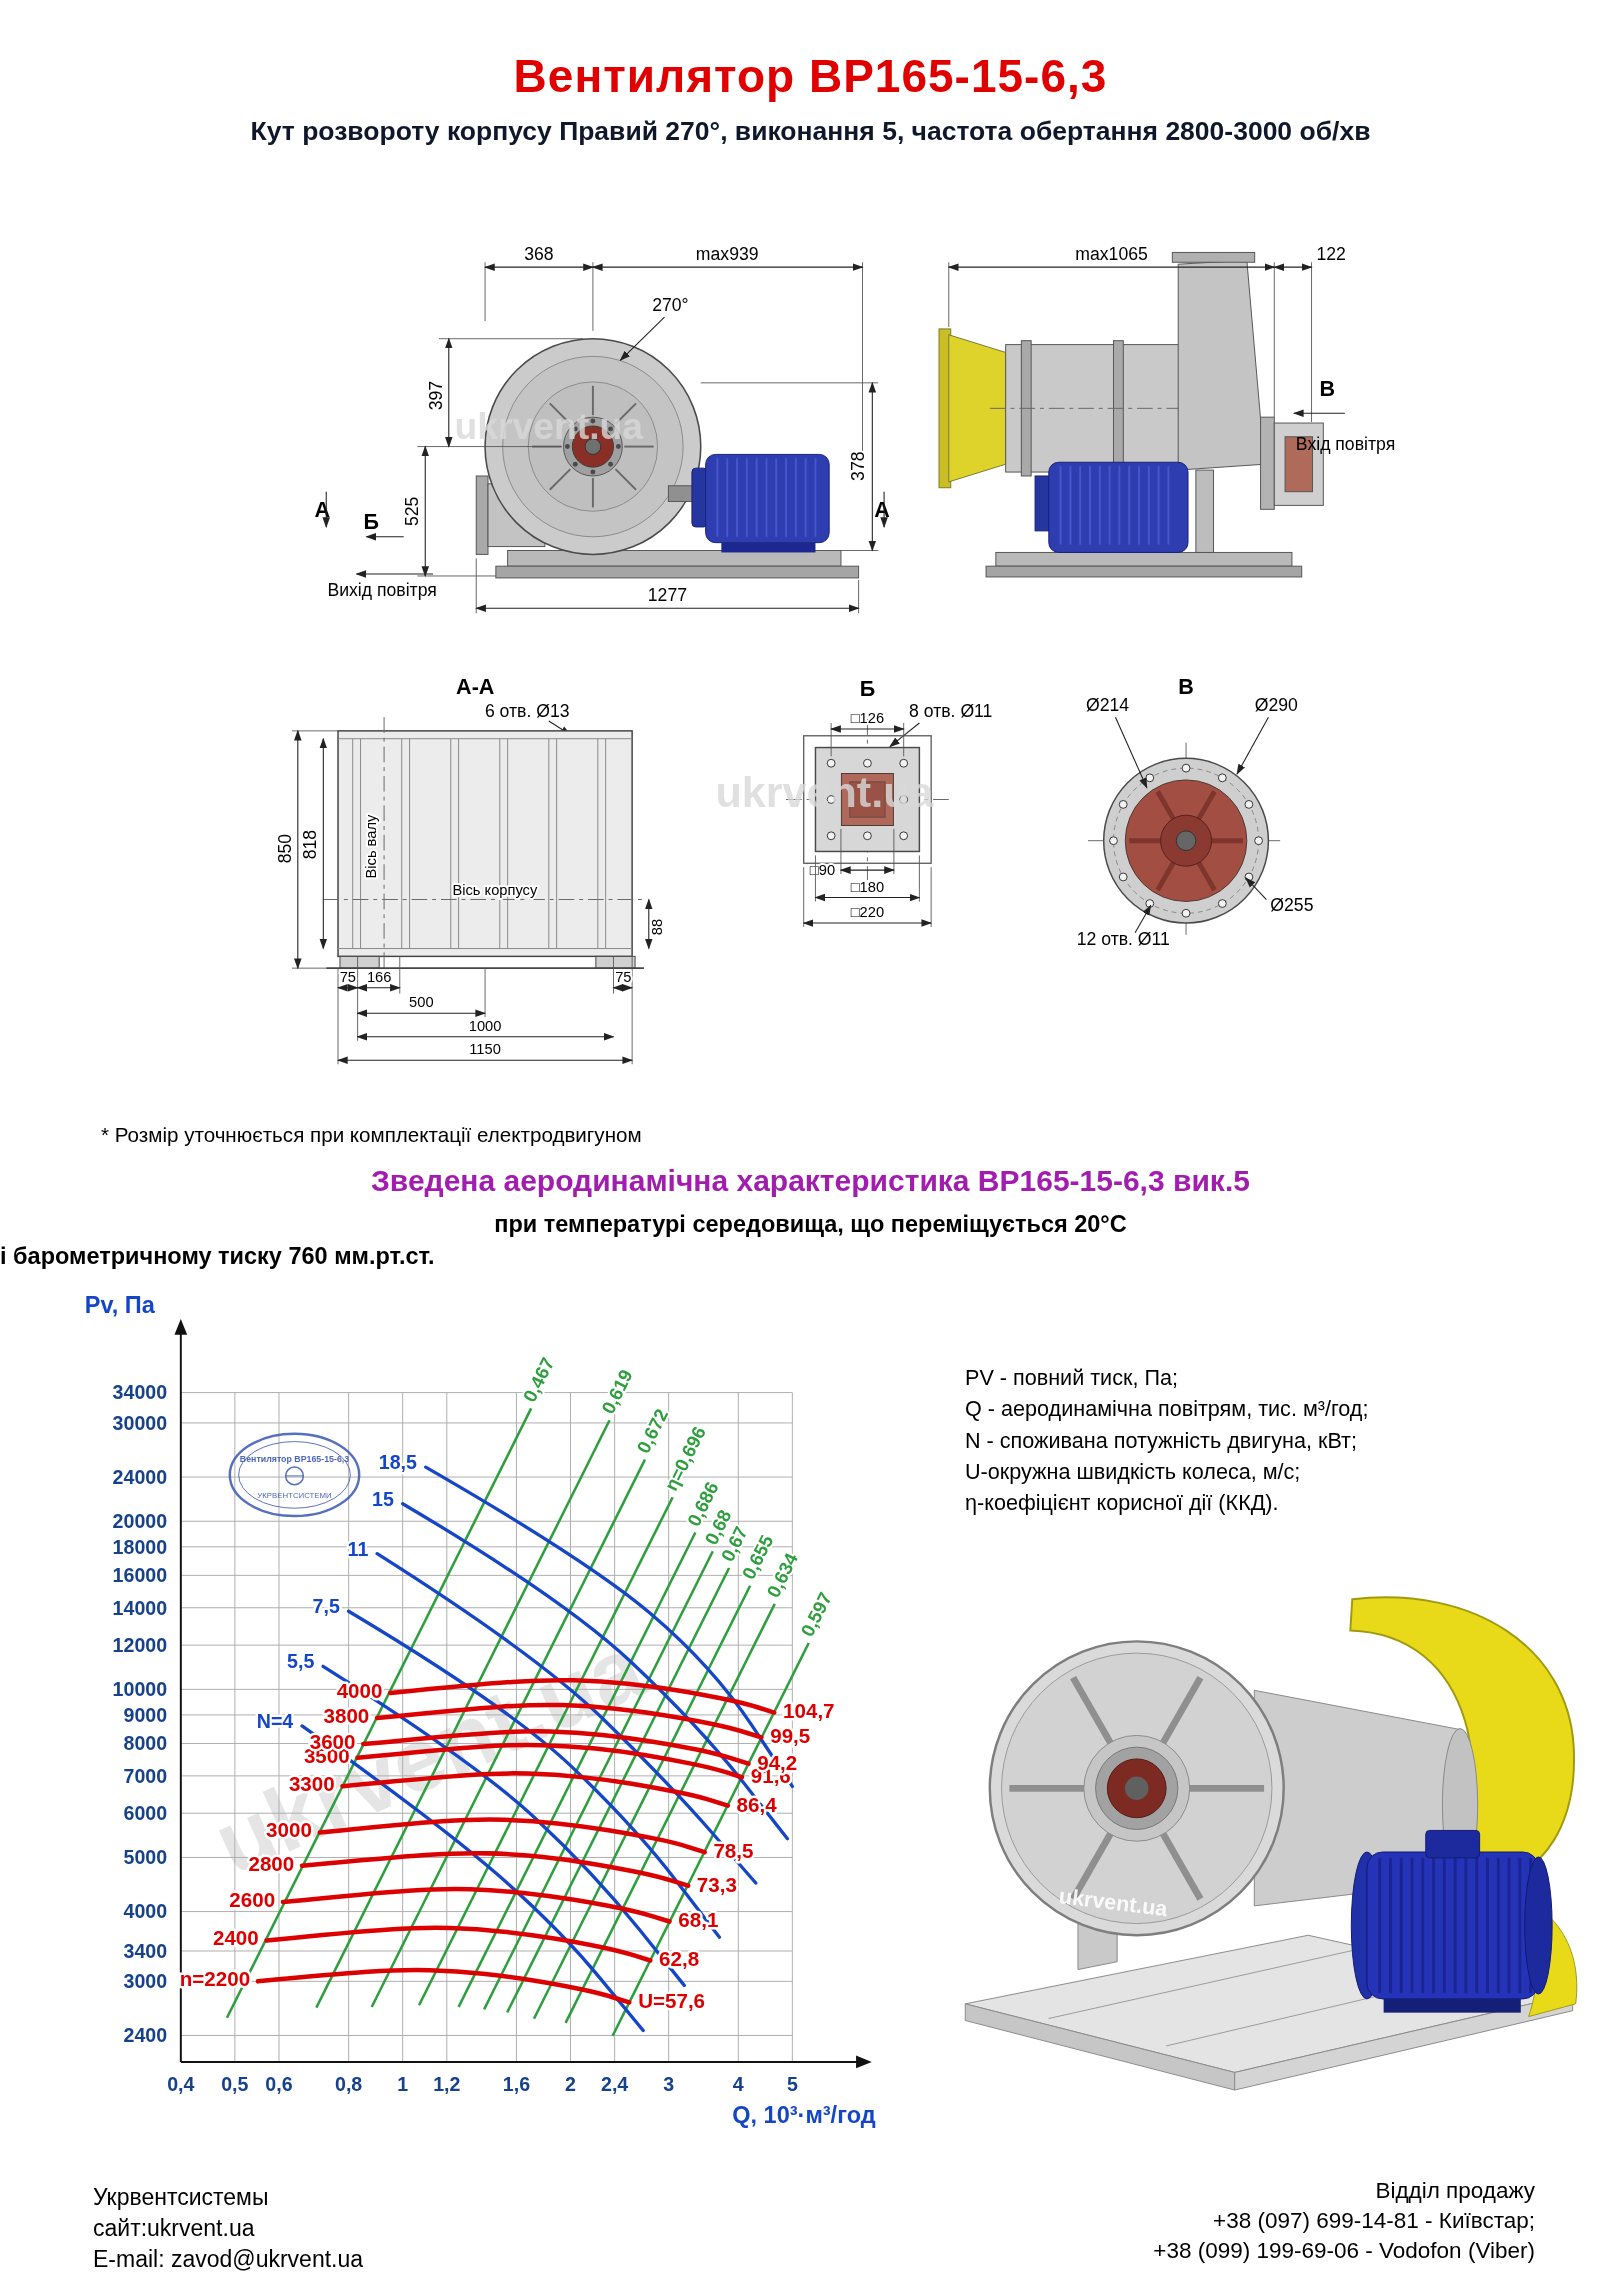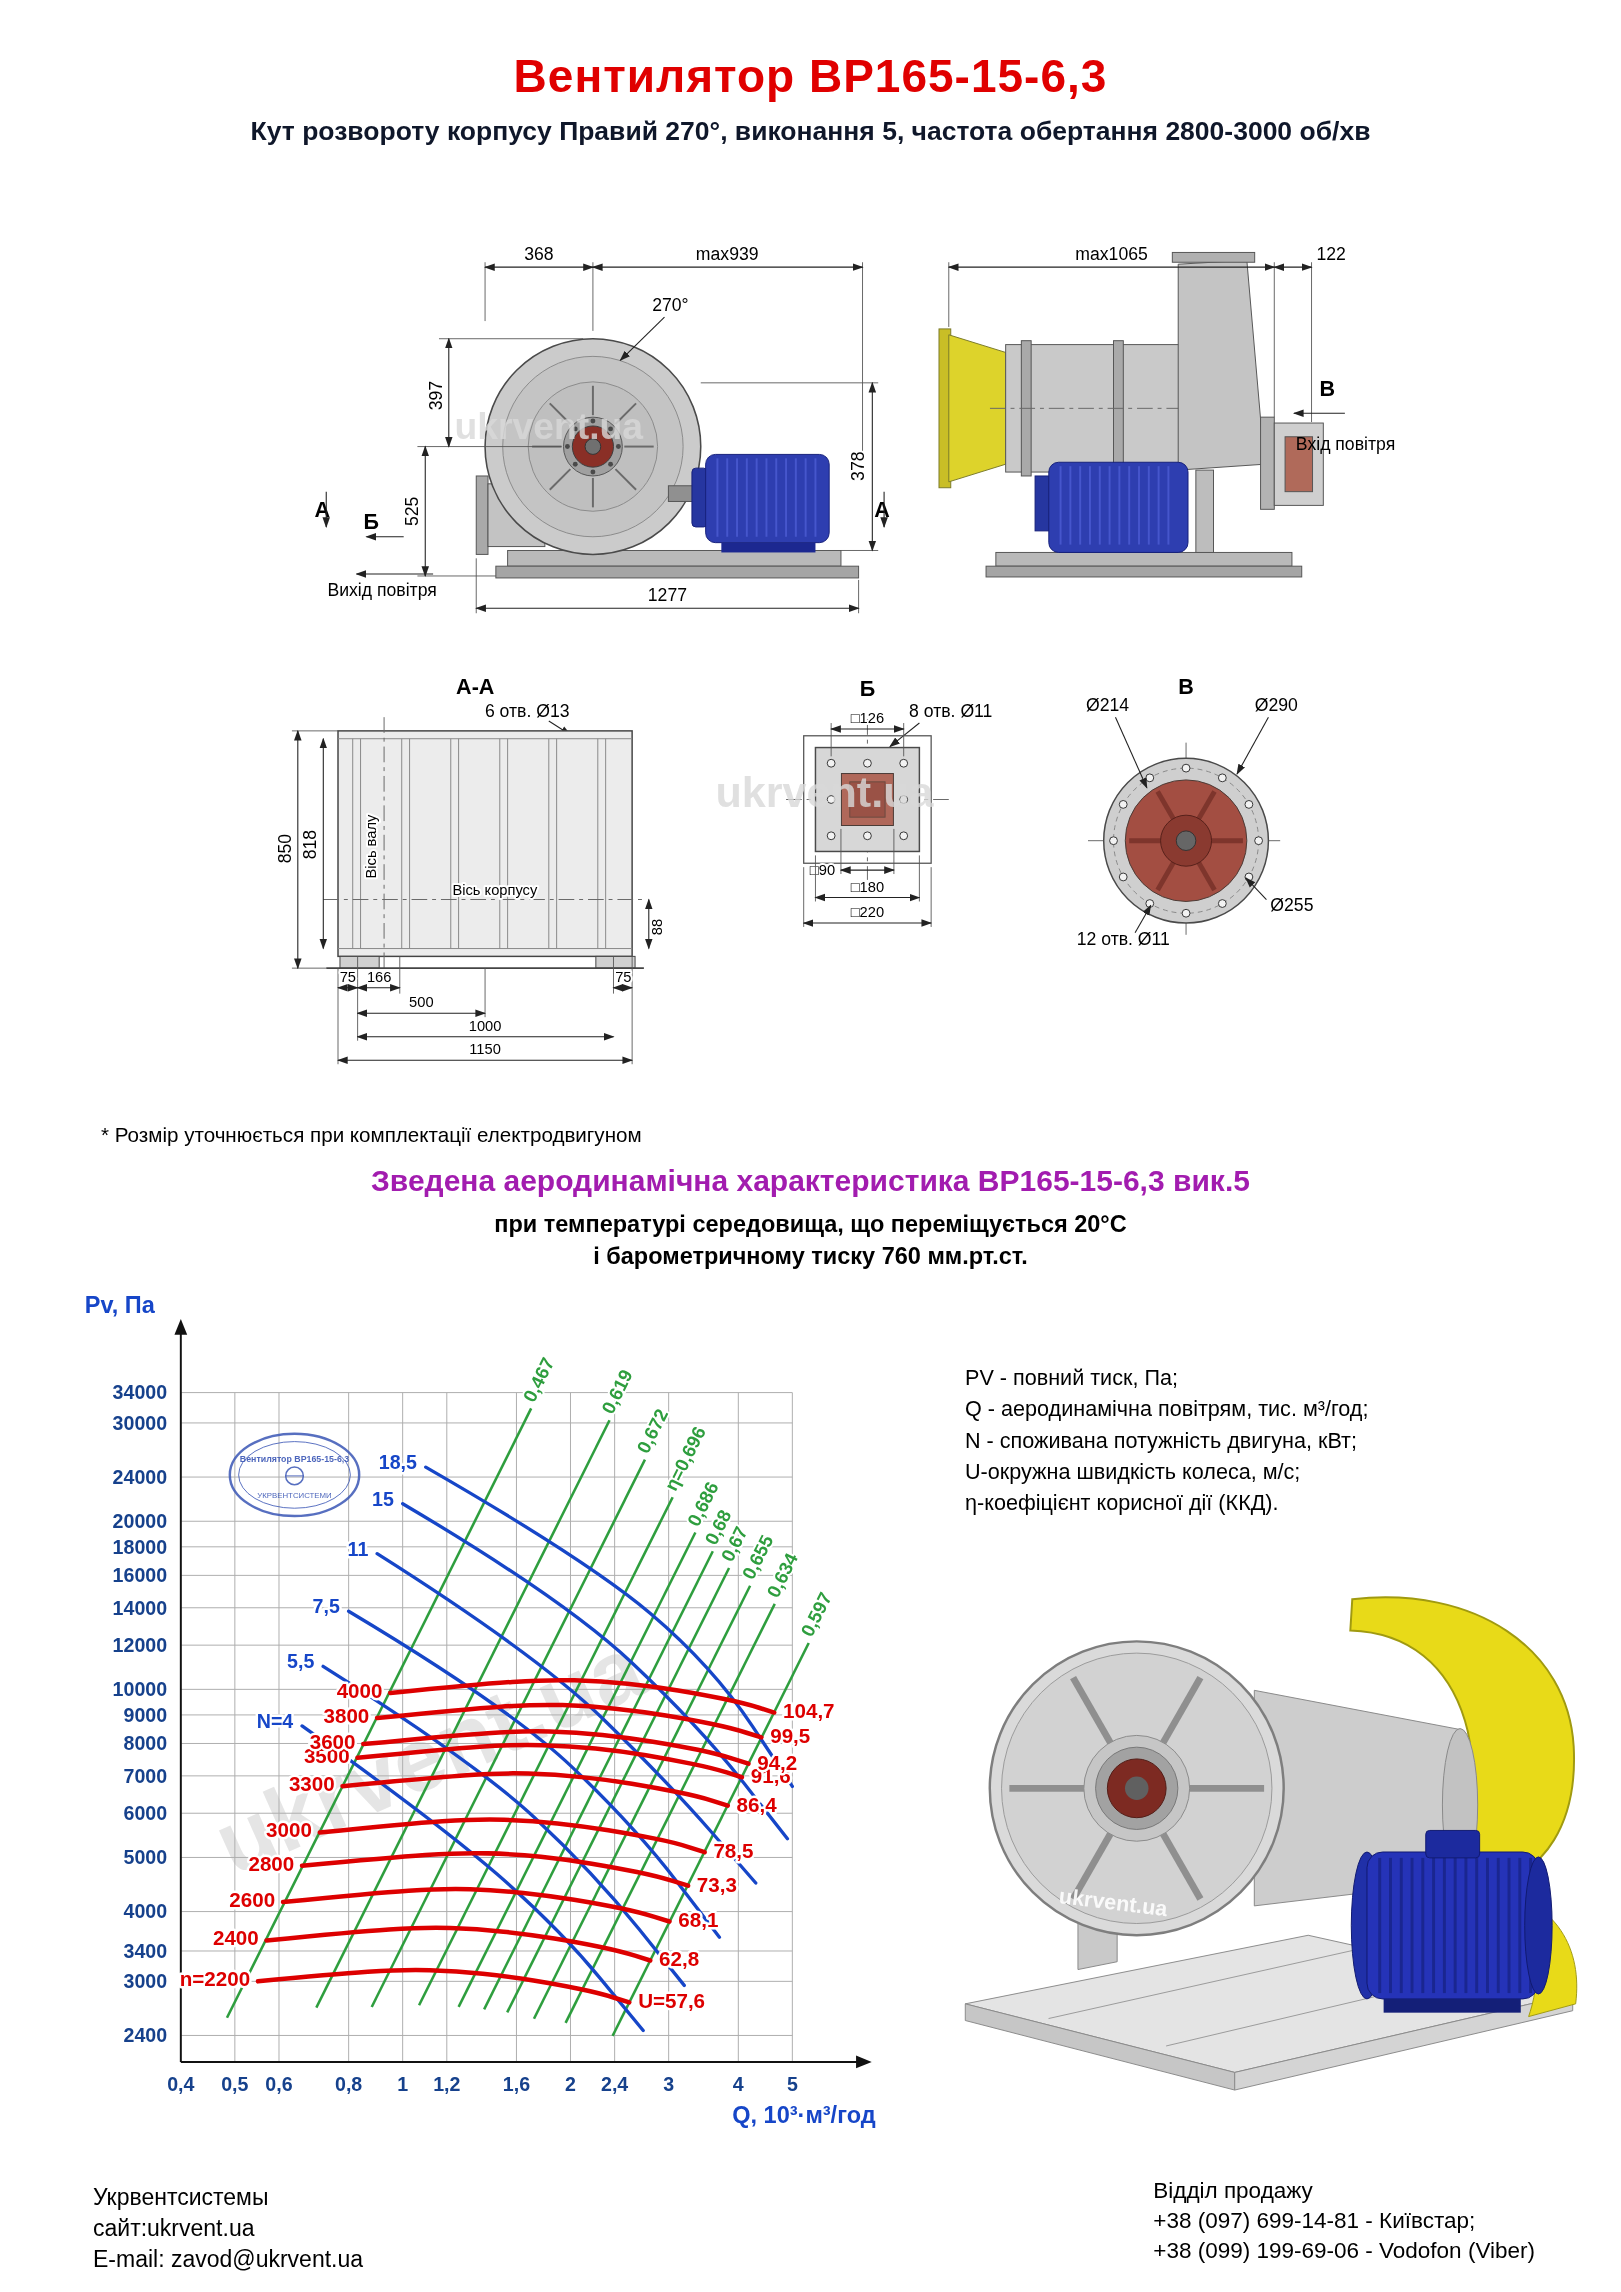--- a/index.html
+++ b/index.html
@@ -3,24 +3,24 @@
 <meta charset="utf-8">
 <style>
   *{margin:0;padding:0;box-sizing:border-box}
   html,body{background:#fff}
   body{width:1621px;height:2293px;position:relative;font-family:"Liberation Sans",sans-serif;overflow:hidden}
   .page-title{position:absolute;top:49px;left:0;width:100%;text-align:center;font-size:46px;font-weight:bold;color:#e00000;letter-spacing:1px}
   .page-subtitle{position:absolute;top:116px;left:0;width:100%;text-align:center;font-size:26.5px;font-weight:bold;color:#0f172a}
   .note{position:absolute;left:101px;top:1123px;font-size:20.6px;color:#000}
   .aero-head{position:absolute;top:1164px;left:0;width:100%;text-align:center;font-size:30px;font-weight:bold;color:#a21caf}
   .aero-sub1{position:absolute;top:1211px;left:0;width:100%;text-align:center;font-size:23.5px;font-weight:bold;color:#000}
-  .aero-sub2{position:absolute;top:1243px;left:0;width:100%;text-align:center;font-size:23.5px;font-weight:bold;color:#000}
+  .aero-sub2{position:absolute;top:1243px;left:0;width:100%;text-align:left;font-size:23.5px;font-weight:bold;color:#000}
   .legend{position:absolute;left:965px;top:1362px;width:647px;font-size:21.6px;color:#000;line-height:1.45}
   .footer-left{position:absolute;left:93px;top:2182px;font-size:23px;color:#000000;line-height:1.34}
-  .footer-right{position:absolute;right:86px;top:2176px;font-size:22.5px;color:#000;line-height:1.34;}
+  .footer-right{position:absolute;right:86px;top:2176px;font-size:22.5px;color:#000;line-height:1.34;text-align:right}
   #drawings{position:absolute;left:88px;top:172px}
   #aero-chart{position:absolute;left:59px;top:1274px}
   #fan3d{position:absolute;left:931px;top:1558px}
   svg text{font-family:"Liberation Sans",sans-serif}
   .dim{stroke:#222;stroke-width:1.1;fill:none}
   .ext{stroke:#555;stroke-width:.9;fill:none}
   .cl{stroke:#666;stroke-width:1;stroke-dasharray:16 5 4 5;fill:none}
   .dimt{font-size:18px;fill:#000}
   .dimts{font-size:15px;fill:#000}
   .sect{font-size:22px;font-weight:bold;fill:#000}

